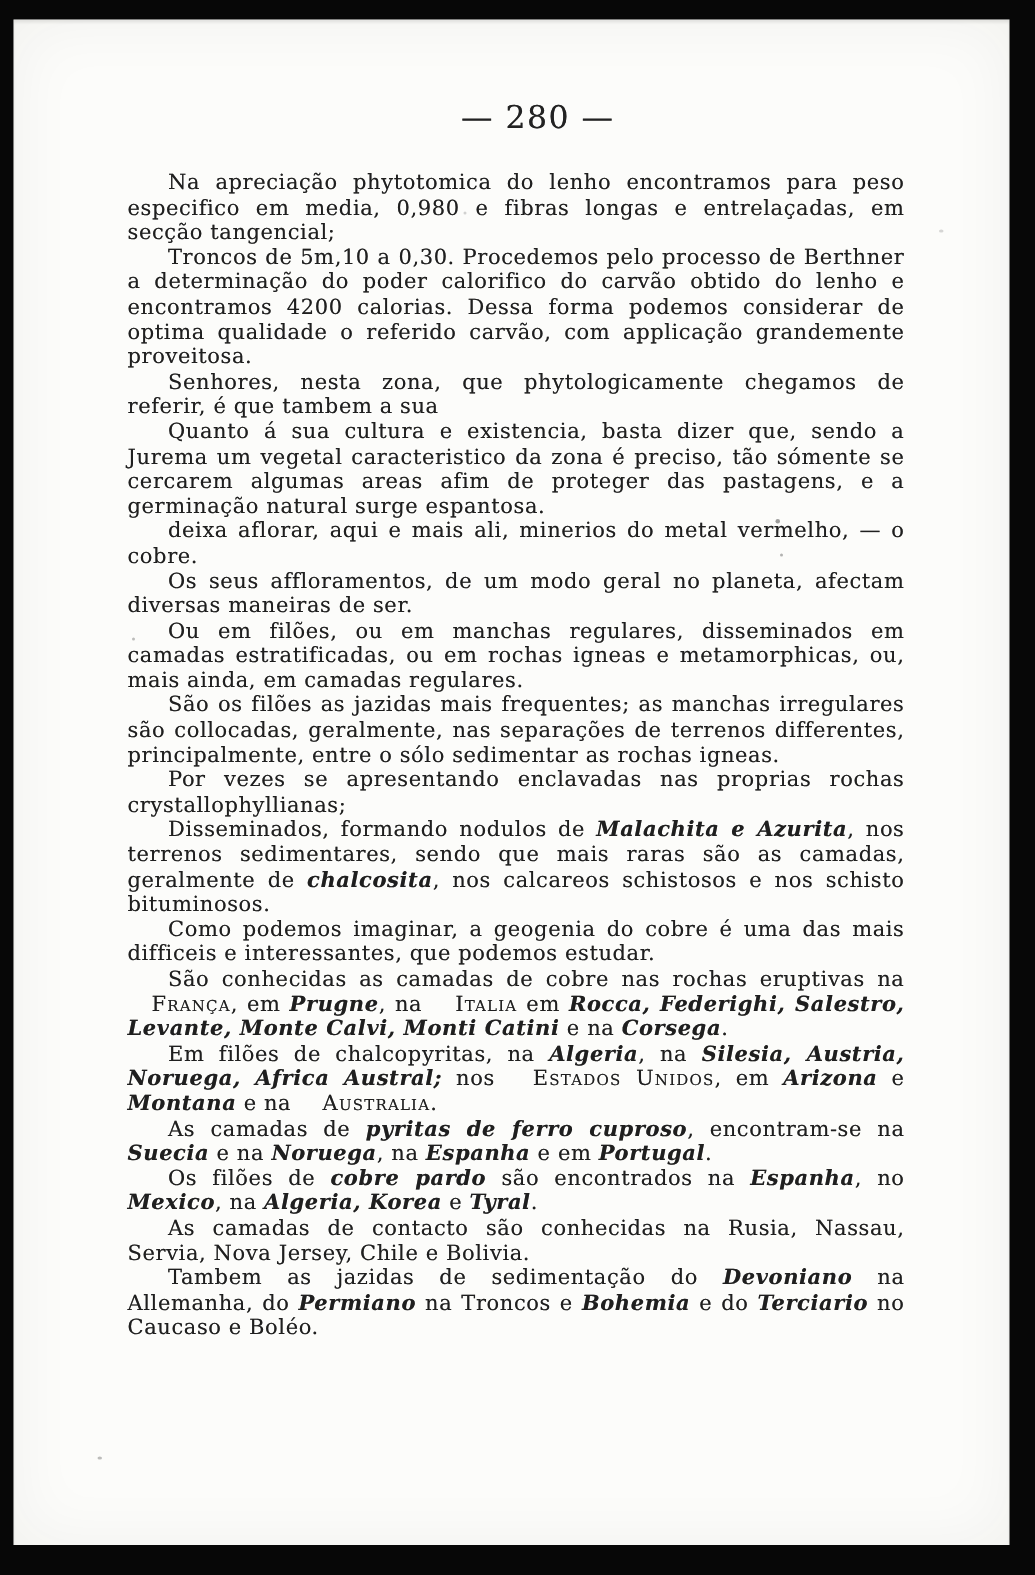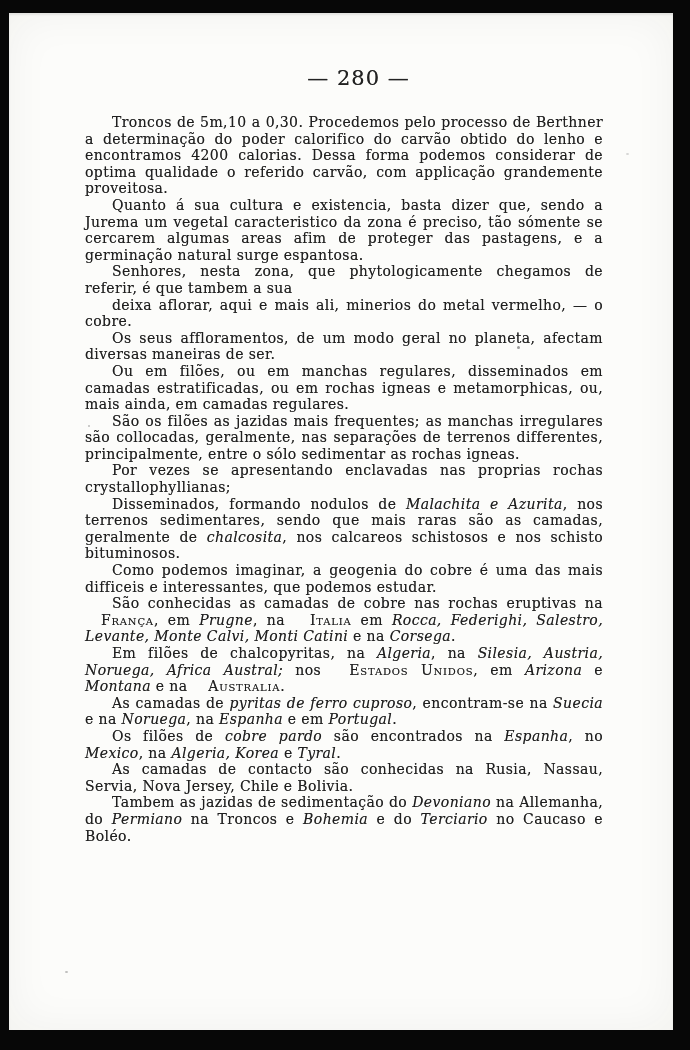--- a/index.html
+++ b/index.html
@@ -46,44 +46,45 @@
   }
   .section-heading {
     text-align: center;
     text-indent: 0;
     font-size: 12.5px;
     letter-spacing: 2.5px;
     font-weight: normal;
     margin: 27px 0 30px 0;
     color: #242424;
   }
-  .i { font-style: italic; }
+  .i { font-style: italic; font-weight: bold; }
   .sc { font-variant: small-caps; letter-spacing: 0.8px; margin-left: 16px; }
   .speck {
     position: absolute;
     border-radius: 50%;
     background: rgba(40,40,40,0.45);
   }
   .s1 { left: 508px; top: 333px; width: 3px; height: 3px; }
   .s2 { left: 511px; top: 356px; width: 2px; height: 2px; background: rgba(40,40,40,0.35); }
   .s3 { left: 79px;  top: 412px; width: 2px; height: 2px; background: rgba(40,40,40,0.3); }
   .s4 { left: 56px;  top: 958px; width: 3px; height: 2px; background: rgba(40,40,40,0.3); }
   .s5 { left: 300px; top: 128px; width: 2px; height: 2px; background: rgba(40,40,40,0.2); }
   .s6 { left: 617px; top: 140px; width: 3px; height: 2px; background: rgba(40,40,40,0.18); }
 </style>
 </head>
 <body>
 
 <div class="frame">
   <div class="paper">
     <div class="page-header">— 280 —</div>
     <div class="page-body">
+        <p class="para"><span>Na apreciação phytotomica do lenho encontramos para peso especifico em media, 0,980 e fibras longas e entrelaçadas, em secção tangencial;</span></p>
         <p class="para"><span>Troncos de 5m,10 a 0,30. Procedemos pelo processo de Berthner a determinação do poder calorifico do carvão obtido do lenho e encontramos 4200 calorias. Dessa forma podemos considerar de optima qualidade o referido carvão, com applicação grandemente proveitosa.</span></p>
+        <p class="para"><span>Senhores, nesta zona, que phytologicamente chegamos de referir, é que tambem a sua</span></p>
         <p class="para"><span>Quanto á sua cultura e existencia, basta dizer que, sendo a Jurema um vegetal caracteristico da zona é preciso, tão sómente se cercarem algumas areas afim de proteger das pastagens, e a germinação natural surge espantosa.</span></p>
-        <p class="para"><span>Senhores, nesta zona, que phytologicamente chegamos de referir, é que tambem a sua</span></p>
         <p class="para"><span>deixa aflorar, aqui e mais ali, minerios do metal vermelho, — o cobre.</span></p>
         <p class="para"><span>Os seus affloramentos, de um modo geral no planeta, afectam diversas maneiras de ser.</span></p>
         <p class="para"><span>Ou em filões, ou em manchas regulares, disseminados em camadas estratificadas, ou em rochas igneas e metamorphicas, ou, mais ainda, em camadas regulares.</span></p>
         <p class="para"><span>São os filões as jazidas mais frequentes; as manchas irregulares são collocadas, geralmente, nas separações de terrenos differentes, principalmente, entre o sólo sedimentar as rochas igneas.</span></p>
         <p class="para"><span>Por vezes se apresentando enclavadas nas proprias rochas crystallophyllianas;</span></p>
         <p class="para"><span>Disseminados, formando nodulos de </span><span class="i">Malachita e Azurita</span><span>, nos terrenos sedimentares, sendo que mais raras são as camadas, geralmente de </span><span class="i">chalcosita</span><span>, nos calcareos schistosos e nos schisto bituminosos.</span></p>
         <p class="para"><span>Como podemos imaginar, a geogenia do cobre é uma das mais difficeis e interessantes, que podemos estudar.</span></p>
         <p class="para"><span>São conhecidas as camadas de cobre nas rochas eruptivas na </span><span class="sc">França</span><span>, em </span><span class="i">Prugne</span><span>, na </span><span class="sc">Italia</span><span> em </span><span class="i">Rocca, Federighi, Salestro, Levante, Monte Calvi, Monti Catini</span><span> e na </span><span class="i">Corsega</span><span>.</span></p>
         <p class="para"><span>Em filões de chalcopyritas, na </span><span class="i">Algeria</span><span>, na </span><span class="i">Silesia, Austria, Noruega, Africa Austral;</span><span> nos </span><span class="sc">Estados Unidos</span><span>, em </span><span class="i">Arizona</span><span> e </span><span class="i">Montana</span><span> e na </span><span class="sc">Australia</span><span>.</span></p>
         <p class="para"><span>As camadas de </span><span class="i">pyritas de ferro cuproso</span><span>, encontram-se na </span><span class="i">Suecia</span><span> e na </span><span class="i">Noruega</span><span>, na </span><span class="i">Espanha</span><span> e em </span><span class="i">Portugal</span><span>.</span></p>

